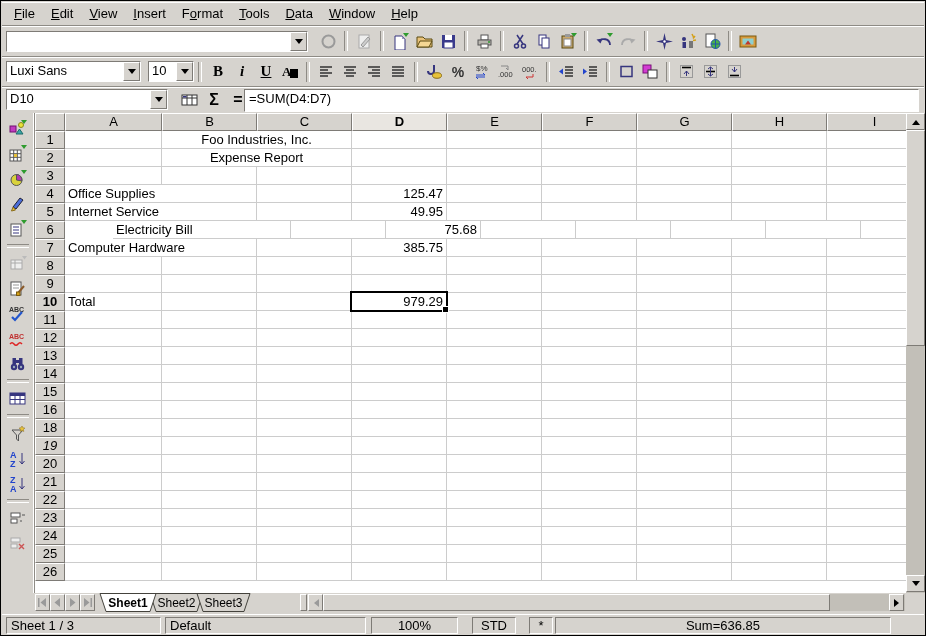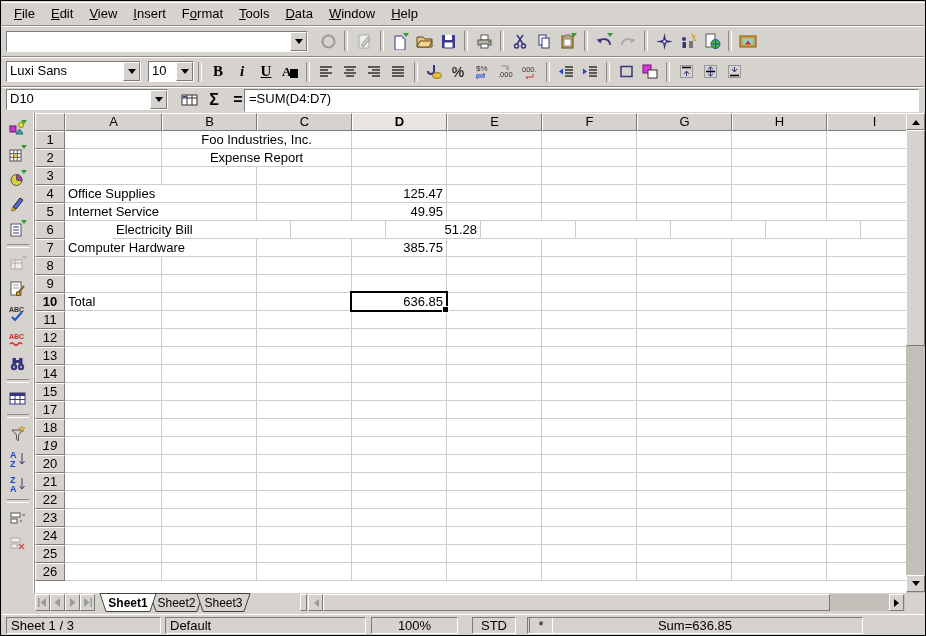--- a/index.html
+++ b/index.html
@@ -544,21 +544,21 @@
         <div class="cell tl" style="width: 95px;"></div>
         <div class="cell tl" style="width: 95px;"></div>
         <div class="cell tl" style="width: 95px;"></div>
         <div class="cell tl" style="width: 95px;"></div>
         <div class="cell tl" style="width: 95px;"></div>
       </div>
       <div class="grow">
         <div class="hcell" style="width: 30px;">6</div>
         <div class="cell tl" style="width: 178px; margin-left: 48px;">Electricity Bill</div>
         <div class="cell tl" style="width: 95px;"></div>
-        <div class="cell tr" style="width: 95px;">51.28</div>
+        <div class="cell tr" style="width: 95px;">75.68</div>
         <div class="cell tl" style="width: 95px;"></div>
         <div class="cell tl" style="width: 95px;"></div>
         <div class="cell tl" style="width: 95px;"></div>
         <div class="cell tl" style="width: 95px;"></div>
         <div class="cell tl" style="width: 95px;"></div>
       </div>
       <div class="grow">
         <div class="hcell" style="width: 30px;">7</div>
         <div class="cell tl" style="width: 192px;">Computer Hardware</div>
         <div class="cell tl" style="width: 95px;"></div>
@@ -591,21 +591,21 @@
         <div class="cell tl" style="width: 95px;"></div>
         <div class="cell tl" style="width: 95px;"></div>
         <div class="cell tl" style="width: 95px;"></div>
         <div class="cell tl" style="width: 95px;"></div>
       </div>
       <div class="grow">
         <div class="hcell" style="width: 30px; font-weight: bold;">10</div>
         <div class="cell tl" style="width: 97px;">Total</div>
         <div class="cell tl" style="width: 95px;"></div>
         <div class="cell tl" style="width: 95px;"></div>
-        <div class="cell tr" style="width: 95px;">636.85</div>
+        <div class="cell tr" style="width: 95px;">979.29</div>
         <div class="cell tl" style="width: 95px;"></div>
         <div class="cell tl" style="width: 95px;"></div>
         <div class="cell tl" style="width: 95px;"></div>
         <div class="cell tl" style="width: 95px;"></div>
         <div class="cell tl" style="width: 95px;"></div>
       </div>
       <div class="grow">
         <div class="hcell" style="width: 30px;">11</div>
         <div class="cell tl" style="width: 97px;"></div>
         <div class="cell tl" style="width: 95px;"></div>
@@ -659,21 +659,21 @@
         <div class="cell tl" style="width: 95px;"></div>
         <div class="cell tl" style="width: 95px;"></div>
         <div class="cell tl" style="width: 95px;"></div>
         <div class="cell tl" style="width: 95px;"></div>
         <div class="cell tl" style="width: 95px;"></div>
         <div class="cell tl" style="width: 95px;"></div>
         <div class="cell tl" style="width: 95px;"></div>
         <div class="cell tl" style="width: 95px;"></div>
       </div>
       <div class="grow">
-        <div class="hcell" style="width: 30px;">17</div>
+        <div class="hcell" style="width: 30px;">16</div>
         <div class="cell tl" style="width: 97px;"></div>
         <div class="cell tl" style="width: 95px;"></div>
         <div class="cell tl" style="width: 95px;"></div>
         <div class="cell tl" style="width: 95px;"></div>
         <div class="cell tl" style="width: 95px;"></div>
         <div class="cell tl" style="width: 95px;"></div>
         <div class="cell tl" style="width: 95px;"></div>
         <div class="cell tl" style="width: 95px;"></div>
         <div class="cell tl" style="width: 95px;"></div>
       </div>
@@ -843,16 +843,16 @@
     </div>
     <div class="corner"></div>
   </div>
 
   <div class="statusbar">
     <div class="sfield" style="left:4px;width:155px">Sheet 1 / 3</div>
     <div class="sfield" style="left:163px;width:201px">Default</div>
     <div class="sfield tc2" style="left:369px;width:87px">100%</div>
     <div class="sfield tc2" style="left:470px;width:44px">STD</div>
     <div class="sfield tc2" style="left:527px;width:24px">*</div>
-    <div class="sfield tc2" style="left:525px;width:336px">Sum=636.85</div>
+    <div class="sfield tc2" style="left:553px;width:336px">Sum=636.85</div>
   </div>
 
 </div>
 
 </body></html>

